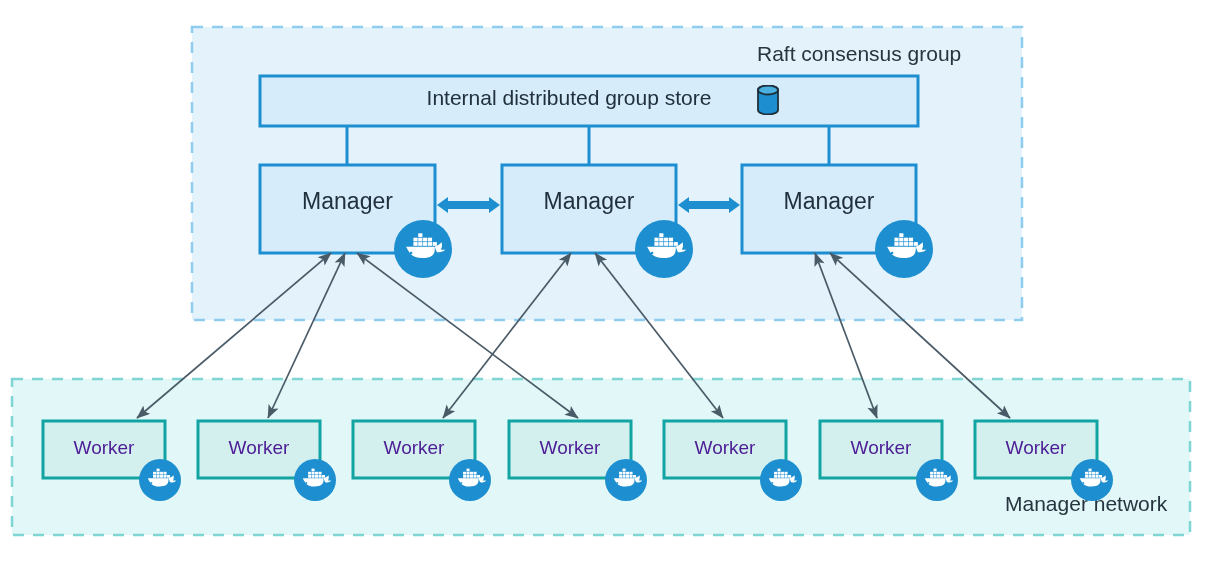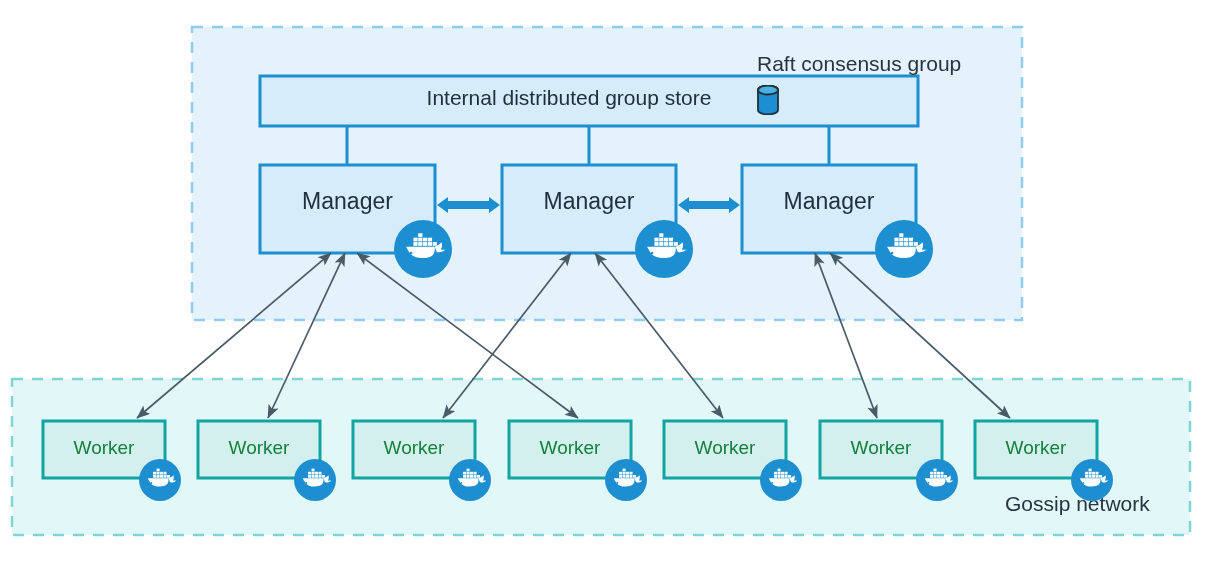--- a/index.html
+++ b/index.html
@@ -3,21 +3,21 @@
 <meta charset="utf-8">
 <style>
   html,body{margin:0;padding:0;background:#ffffff;}
   body{width:1207px;height:566px;font-family:"Liberation Sans",sans-serif;overflow:hidden;}
   #stage{position:relative;width:1207px;height:566px;background:#fff;}
   #svg-layer{position:absolute;left:0;top:0;width:1207px;height:566px;}
   .lbl{position:absolute;color:#20303c;white-space:nowrap;}
   .region-label{font-size:21px;color:#26353f;}
   .store-label{font-size:21px;color:#20303c;}
   .mgr-label{font-size:23px;color:#20303c;}
-  .wrk-label{font-size:19px;color:#15803d;}
+  .wrk-label{font-size:19px;color:#4c1d95;}
   .whale{position:absolute;border-radius:50%;background:#1d8fd1;}
   .whale svg{display:block;}
   .dbicon{position:absolute;}
 </style>
 </head>
 <body>
 
 <div id="stage">
 
   <svg id="svg-layer" viewBox="0 0 1207 566">
@@ -63,22 +63,22 @@
         <line x1="331" y1="253" x2="137" y2="418" stroke="#4a5b68" stroke-width="1.7" marker-end="url(#arrowGrey)" marker-start="url(#arrowGreyStart)"></line>
         <line x1="345" y1="253" x2="268" y2="418" stroke="#4a5b68" stroke-width="1.7" marker-end="url(#arrowGrey)" marker-start="url(#arrowGreyStart)"></line>
         <line x1="357" y1="253" x2="578" y2="418" stroke="#4a5b68" stroke-width="1.7" marker-end="url(#arrowGrey)" marker-start="url(#arrowGreyStart)"></line>
         <line x1="571" y1="253" x2="443" y2="418" stroke="#4a5b68" stroke-width="1.7" marker-end="url(#arrowGrey)" marker-start="url(#arrowGreyStart)"></line>
         <line x1="595" y1="253" x2="723" y2="418" stroke="#4a5b68" stroke-width="1.7" marker-end="url(#arrowGrey)" marker-start="url(#arrowGreyStart)"></line>
         <line x1="815" y1="253" x2="877" y2="418" stroke="#4a5b68" stroke-width="1.7" marker-end="url(#arrowGrey)" marker-start="url(#arrowGreyStart)"></line>
         <line x1="830" y1="253" x2="1010" y2="418" stroke="#4a5b68" stroke-width="1.7" marker-end="url(#arrowGrey)" marker-start="url(#arrowGreyStart)"></line>
       </g>
   </svg>
 
-  <div class="lbl region-label" id="raft-label" style="left: 757px; top: 52px;">Raft consensus group</div>
-  <div class="lbl region-label" id="gossip-label" style="left: 1005px; top: 492px;">Gossip network</div>
+  <div class="lbl region-label" id="raft-label" style="left: 757px; top: 42px;">Raft consensus group</div>
+  <div class="lbl region-label" id="gossip-label" style="left: 1005px; top: 492px;">Manager network</div>
 
   <div class="lbl store-label" id="store-label" style="left: 240px; width: 658px; text-align: center; top: 86px; display: block;">Internal distributed group store</div>
 
   <div id="overlay-nodes">
       <div class="lbl mgr-label" style="left: 260px; top: 188px; width: 175px; text-align: center;">Manager</div>
       <div class="whale" style="left: 394px; top: 220px; width: 58px; height: 58px; background: rgb(29, 143, 209);">
         <svg viewBox="0 0 100 100" width="58" height="58">
           <g fill="#ffffff">
             <rect x="33.5" y="38.1" width="7.2" height="6.4"></rect>
             <rect x="41.8" y="38.1" width="7.2" height="6.4"></rect>

